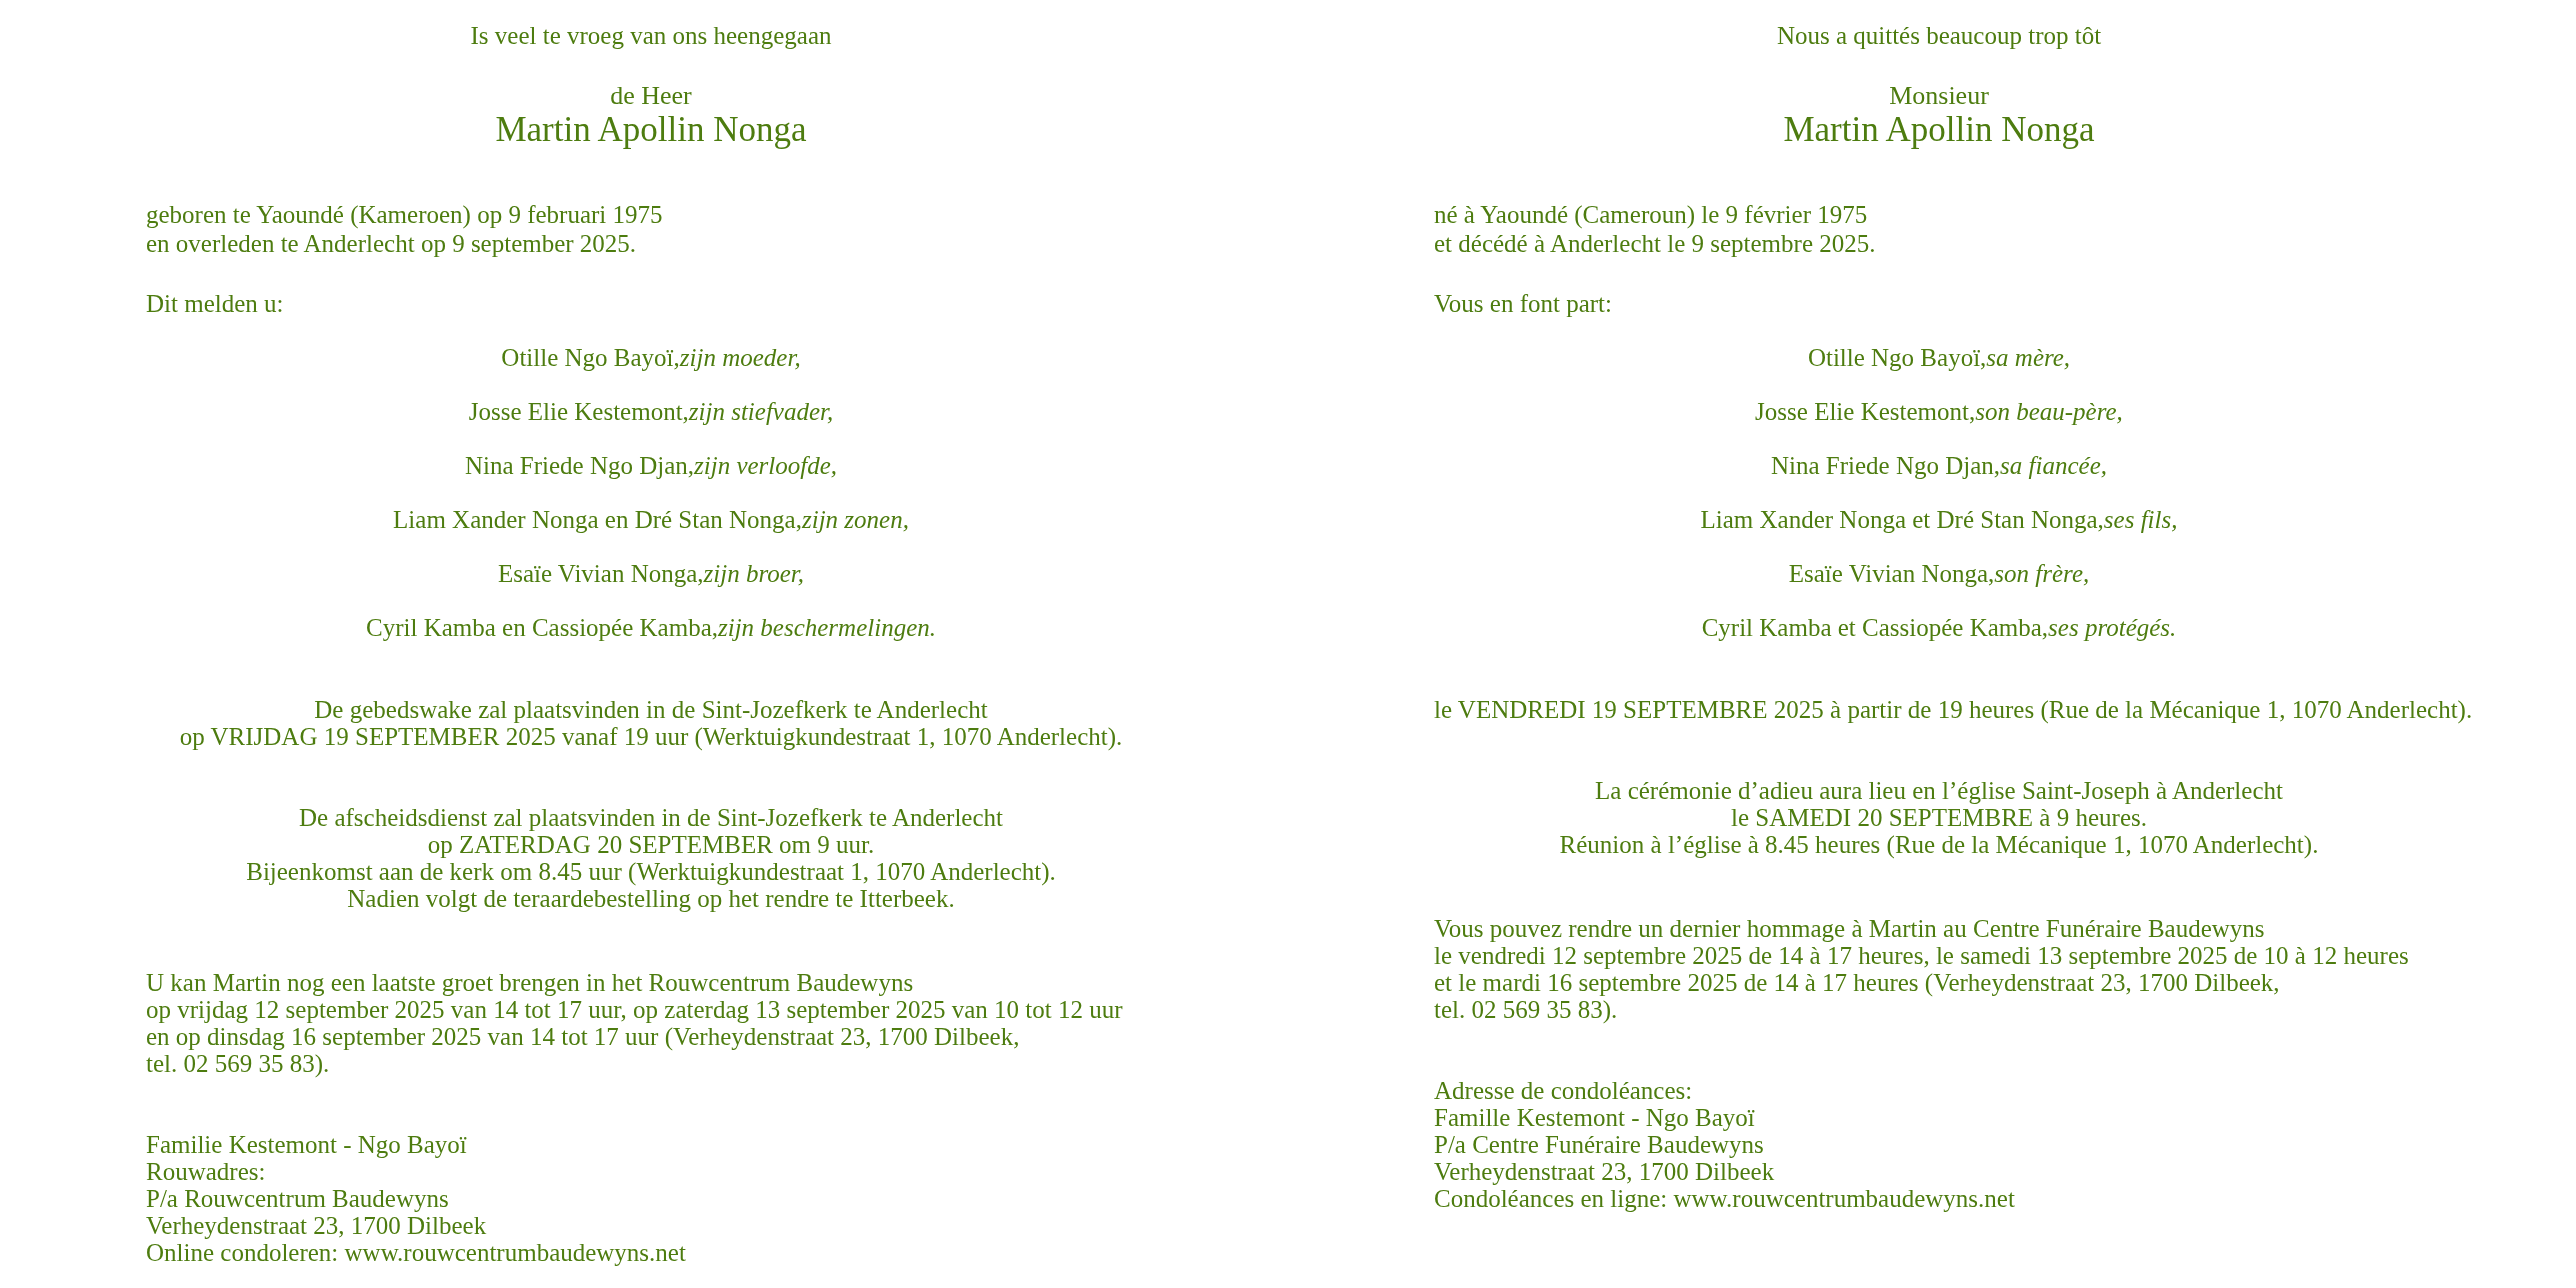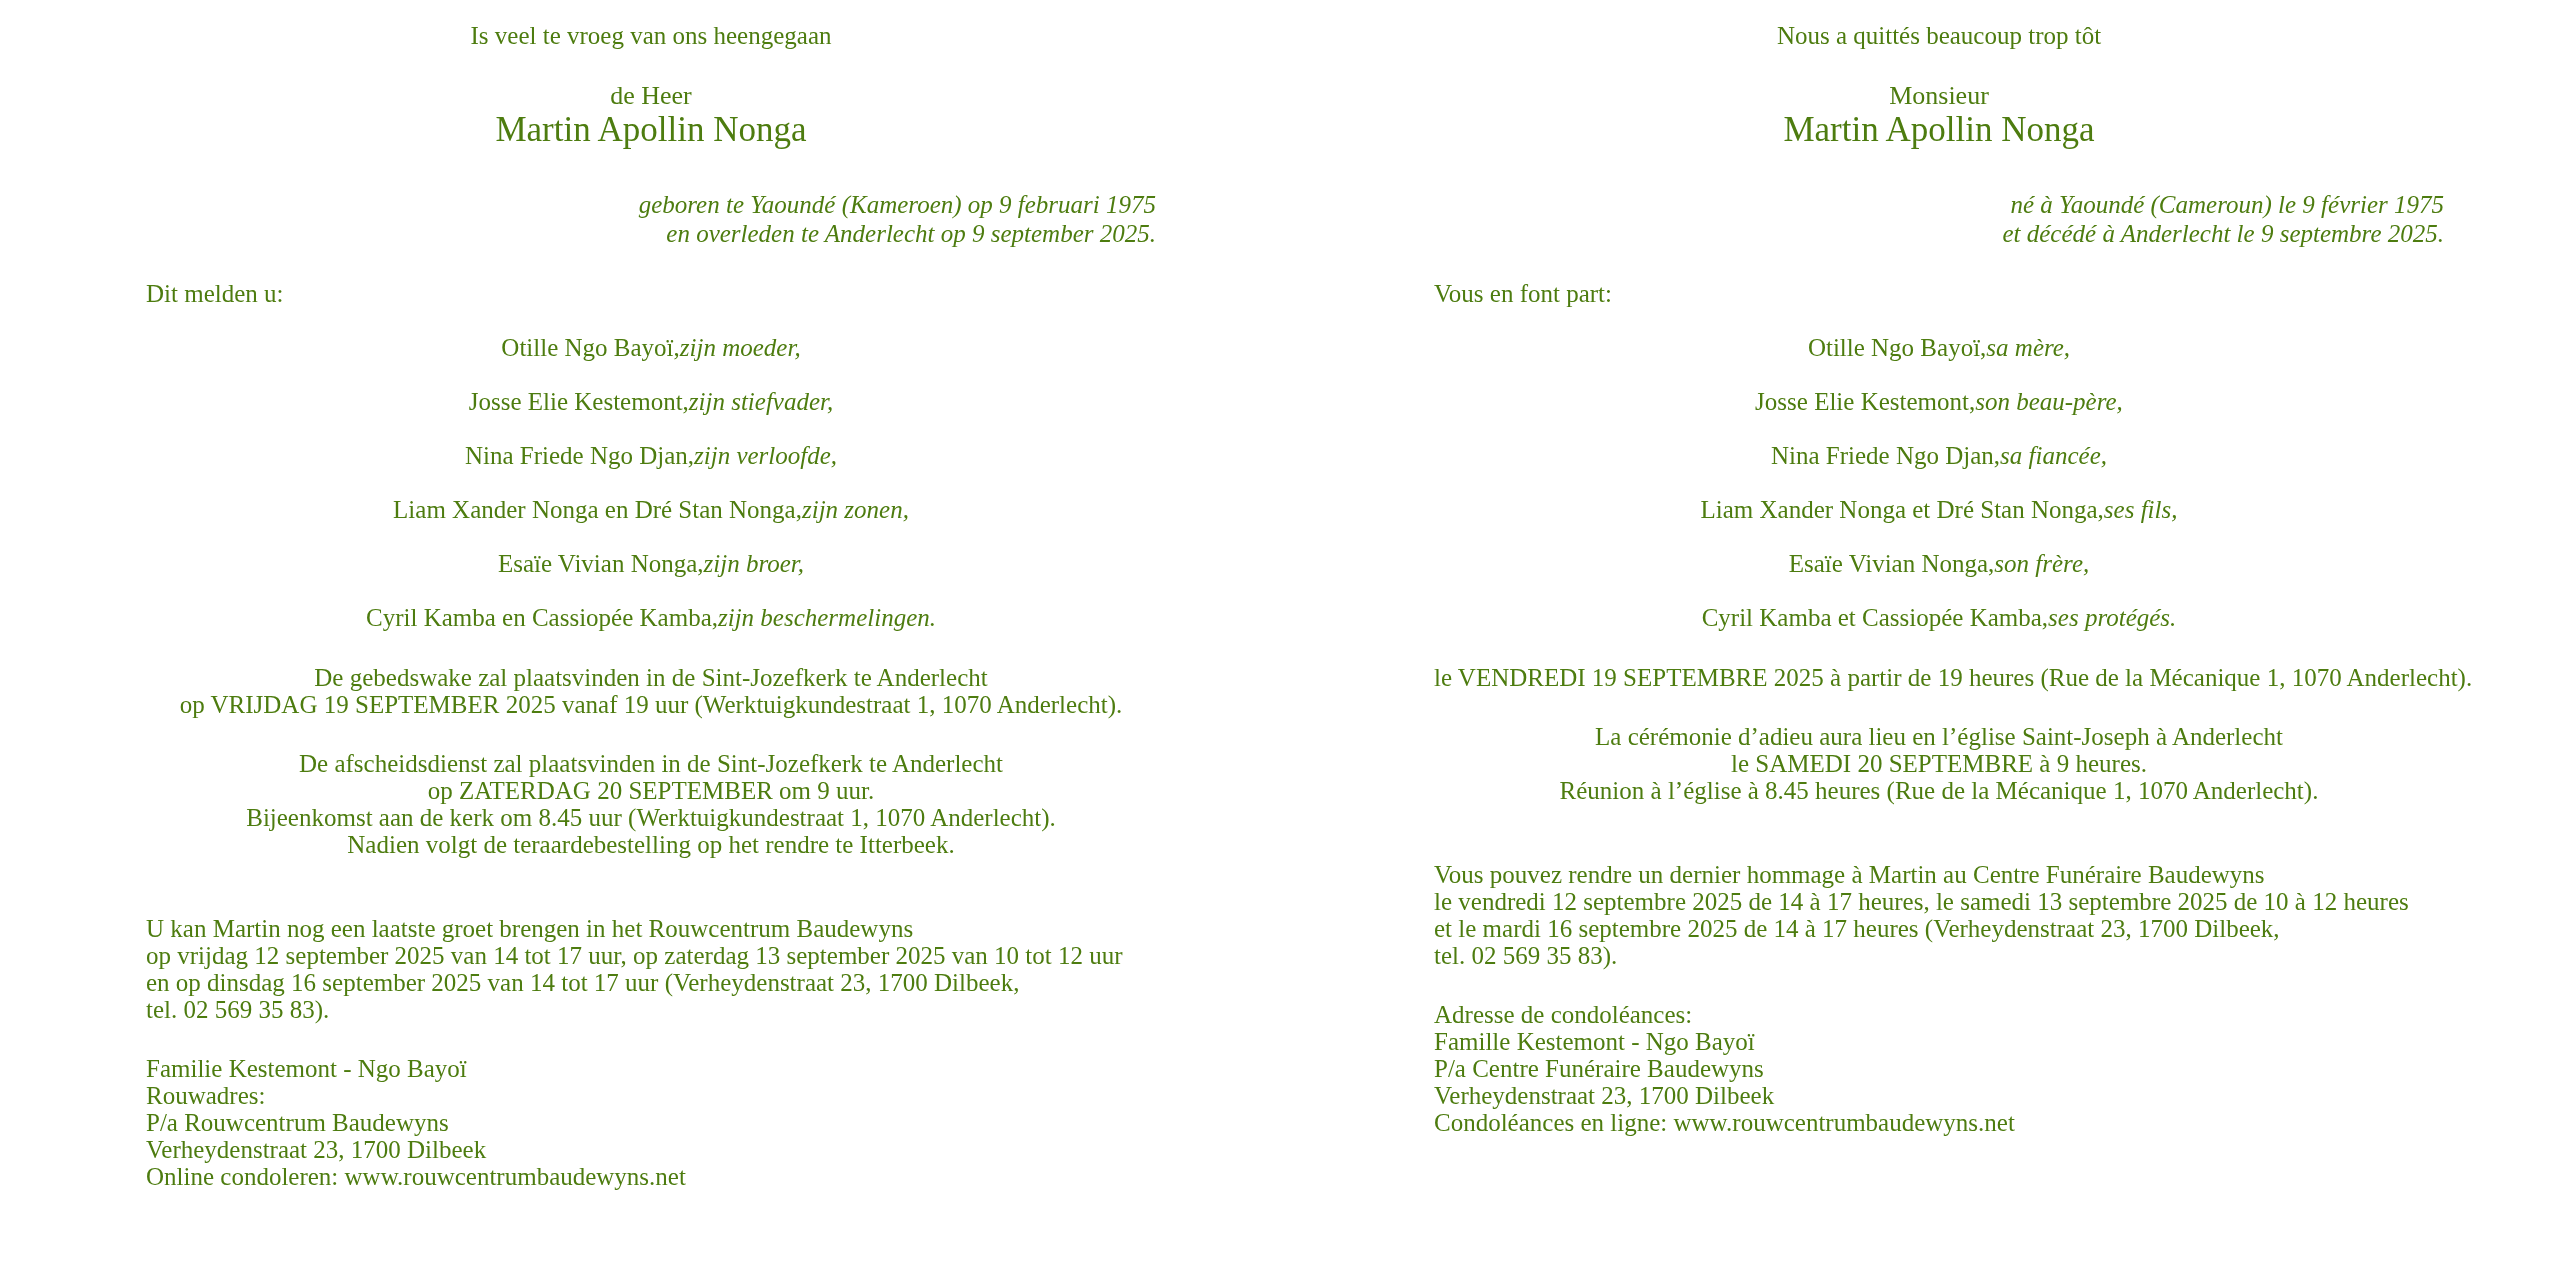--- a/index.html
+++ b/index.html
@@ -35,39 +35,38 @@
     margin-top: 31px;
   }
   .deceased {
     text-align: center;
     font-size: 35px;
     font-weight: normal;
     line-height: 40px;
     margin: 0;
   }
   .vitals {
-    text-align: right;
-    font-style: italic;
-    line-height: 29px;
-    margin-top: 40px;
+    text-align: left;
+    line-height: 29px;
+    margin-top: 50px;
   }
   .announce {
     line-height: 29px;
     margin-top: 31px;
   }
   .family-row {
     display: flex;
     justify-content: center;
     line-height: 29px;
     margin-top: 25px;
   }
   .family-relation { font-style: italic; }
   .para {
     line-height: 27px;
-    margin-top: 32px;
+    margin-top: 54px;
   }
   .para.center { text-align: center; }
   .para.visitation { margin-top: 57px; }
 </style>
 </head>
 <body>
 
 <main class="card" style="color: #4d7c0f; background: rgb(255, 255, 255);">
 
   <section class="panel">

